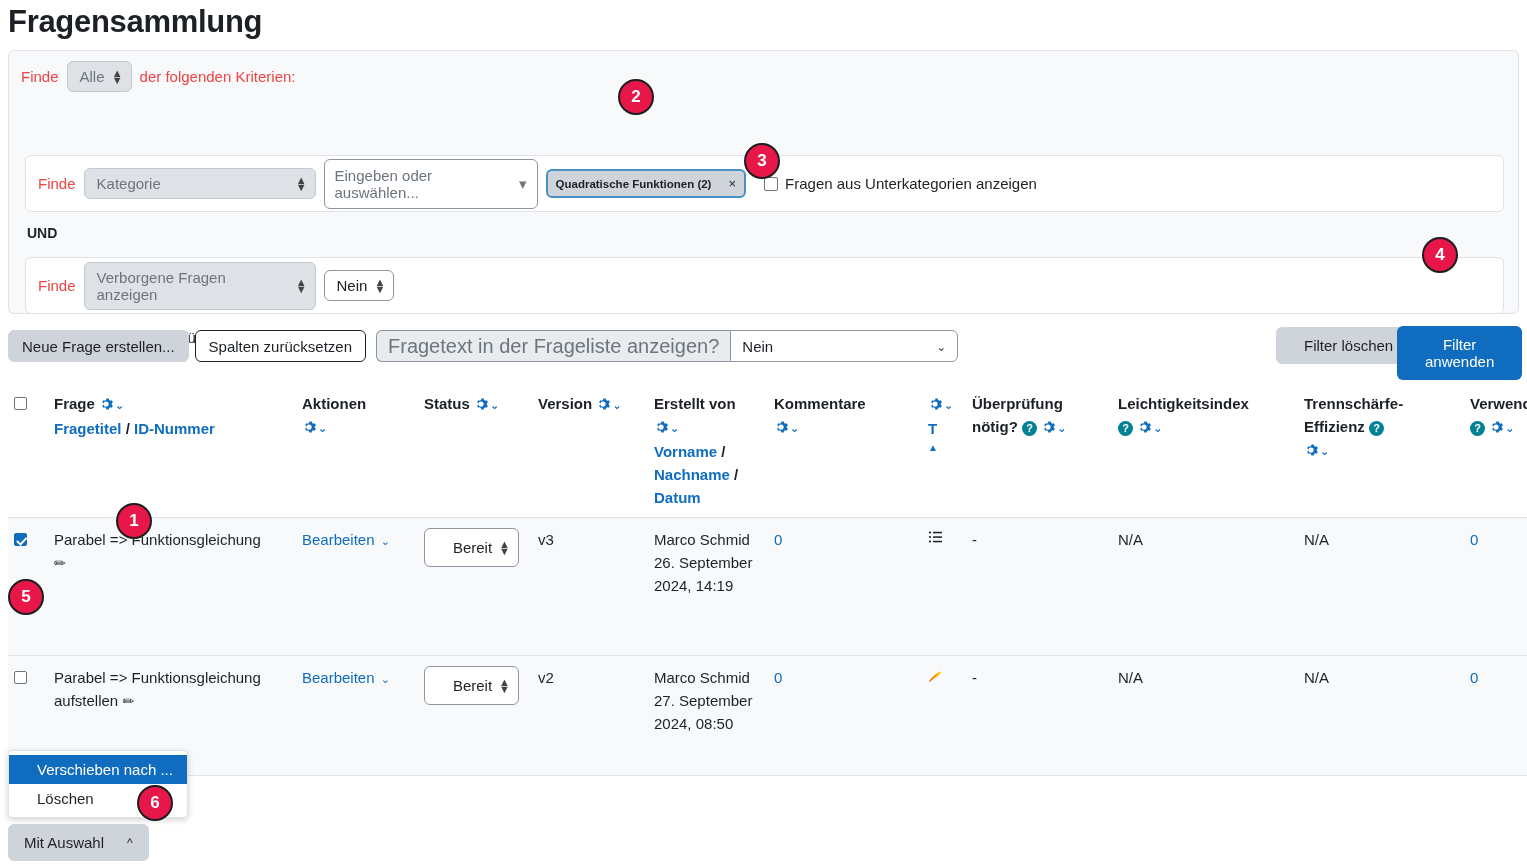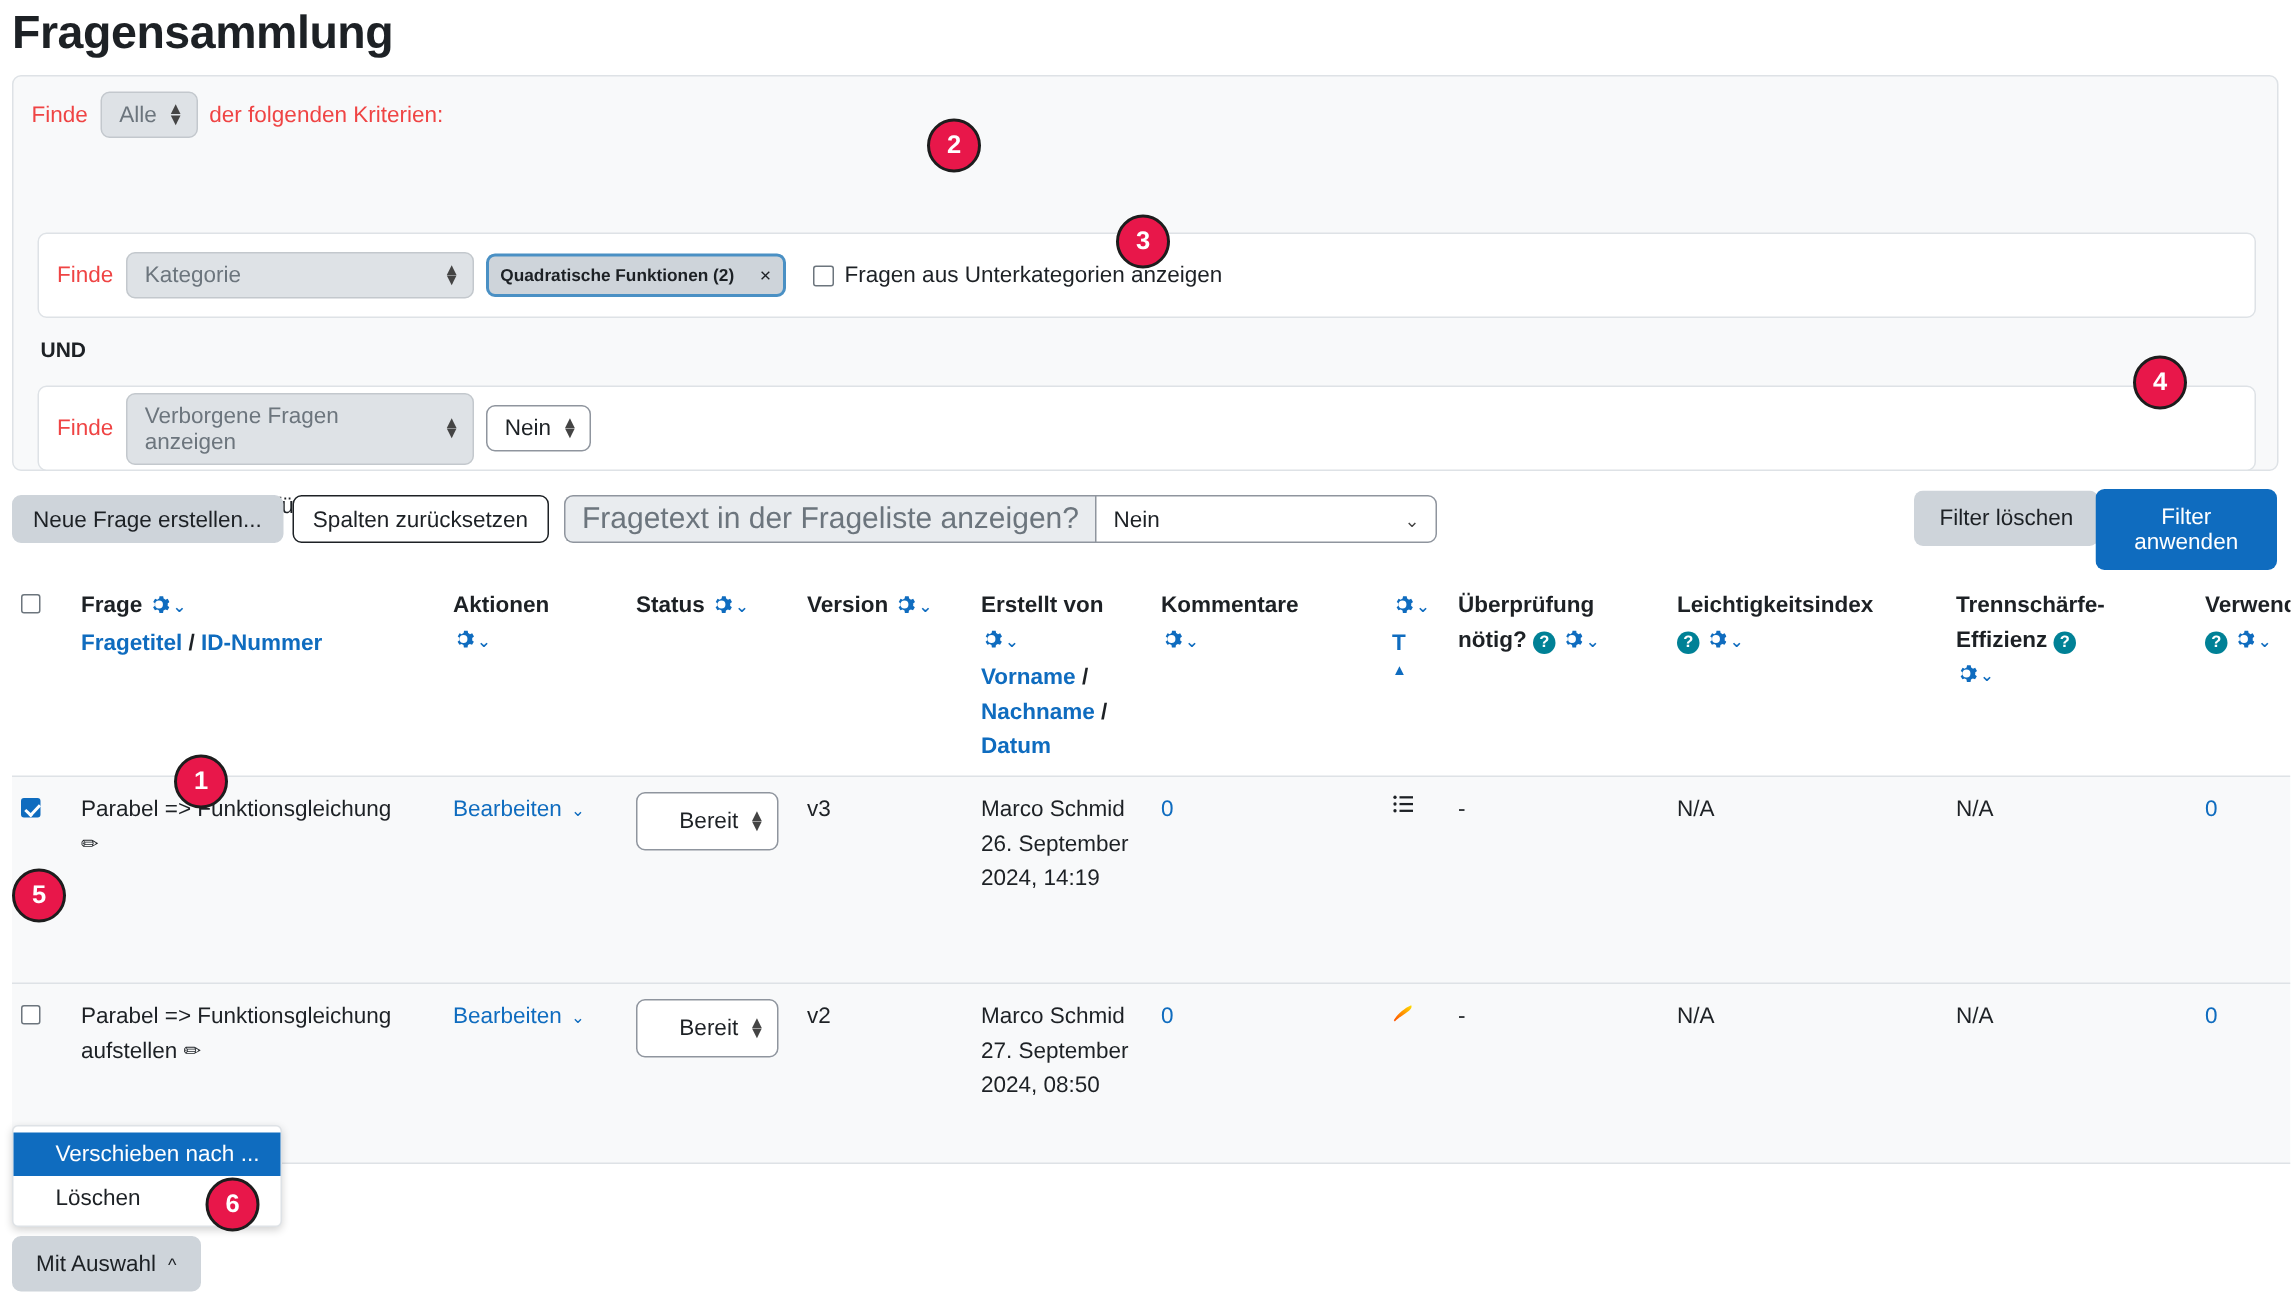--- a/index.html
+++ b/index.html
@@ -80,21 +80,21 @@
   }
 
   .add-cond {
     position: absolute; left: 24px; top: 277px;
     display: flex; align-items: center; gap: 24px;
   }
   .plus-sign { font-size: 25px; color: #1d2125; line-height: 18px; font-weight: 300;}
   .add-cond-txt { font-size: 15px; color: #1d2125; }
 
   .btn {
-    font-size: 15px; border-radius: 6px; padding: 9px 16px; cursor: pointer;
+    font-size: 15px; border-radius: 6px; padding: 9px 27px; cursor: pointer;
     border: 1px solid transparent; font-family: "Liberation Sans", sans-serif;
   }
   .btn-secondary { background: #ced4da; color: #1d2125; }
   .btn-primary { background: #0f6cbf; color: #ffffff; }
   #btn-clear { position: absolute; left: 1267px; top: 276px; }
   #btn-apply { position: absolute; left: 1388px; top: 275px; }
 
   
   .toolbar { position: absolute; left: 8px; top: 330px; display: flex; align-items: stretch; }
   .btn-newq {
@@ -168,21 +168,21 @@
   .dropdown-menu {
     position: absolute; left: 8px; top: 750px; width: 180px;
     background: #fff; border: 1px solid #dee2e6; border-radius: 4px;
     box-shadow: 0 2px 6px rgba(0,0,0,.18); padding: 4px 0; z-index: 40;
   }
   .dd-item { font-size: 15px; padding: 6px 12px 6px 28px; color: #1d2125; cursor: pointer; }
   .dd-item.active { background: #0f6cbf; color: #fff; }
   .btn-withsel {
     position: absolute; left: 8px; top: 824px;
     background: #ced4da; color: #1d2125; font-size: 15px; border-radius: 6px;
-    padding: 9px 15px; display: inline-flex; align-items: center; gap: 8px;
+    padding: 9px 15px; display: inline-flex; align-items: center; gap: 23px;
     border: 1px solid #ced4da; z-index: 41;
   }
   .caret-up { font-size: 12px; }
 
   
   .marker {
     position: absolute; width: 36px; height: 36px; border-radius: 50%;
     background: #e8174a; border: 2.5px solid #1d1d1d; color: #fff;
     font-size: 17px; font-weight: bold; display: flex; align-items: center;
     justify-content: center; z-index: 60;
@@ -218,20 +218,24 @@
 
     <div class="cond-box" id="cond1">
       <div class="cond-inner">
         <span class="lbl">Finde</span>
         <span class="select-grey sel-kategorie">
           <span>Kategorie</span>
           <span class="updown">
               <i>▲</i>
               <i>▼</i>
             </span>
+        </span>
+        <span class="tag-input">
+          <span>Eingeben oder auswählen...</span>
+            <span>▾</span>
         </span>
         <span class="chip-wrap">
           <span>Quadratische Funktionen (2)</span>
           <span class="chip-x">×</span>
         </span>
         <span class="cb-row">
           <span class="cb"></span>
           <span class="cb-label">Fragen aus Unterkategorien anzeigen</span>
         </span>
       </div>

